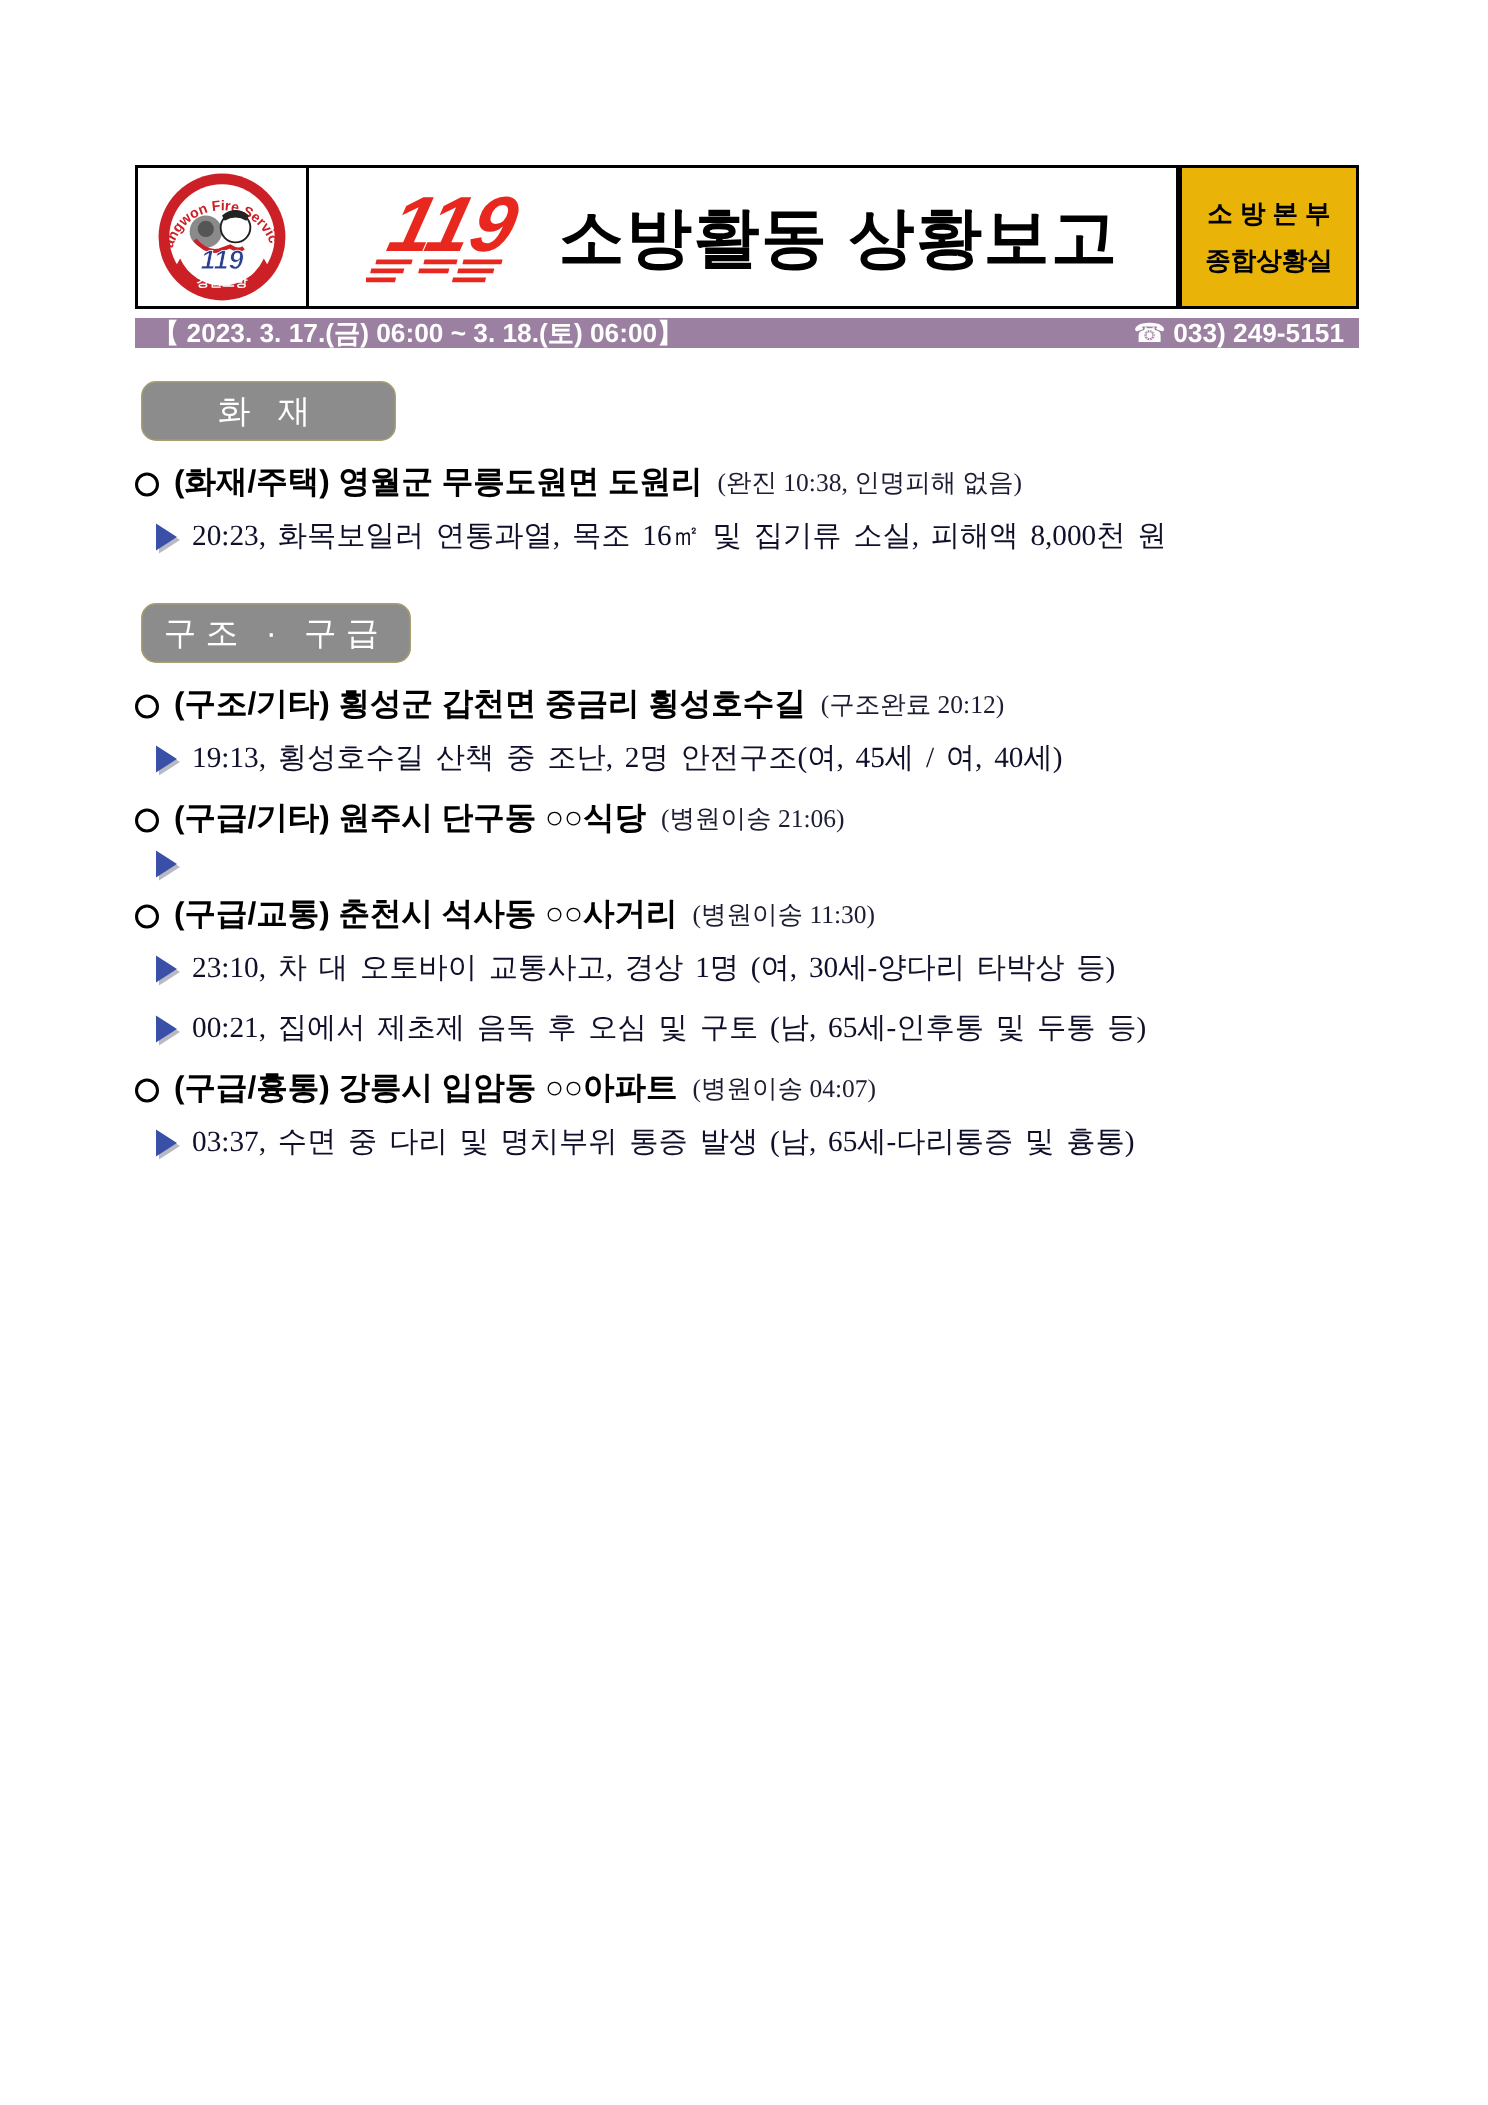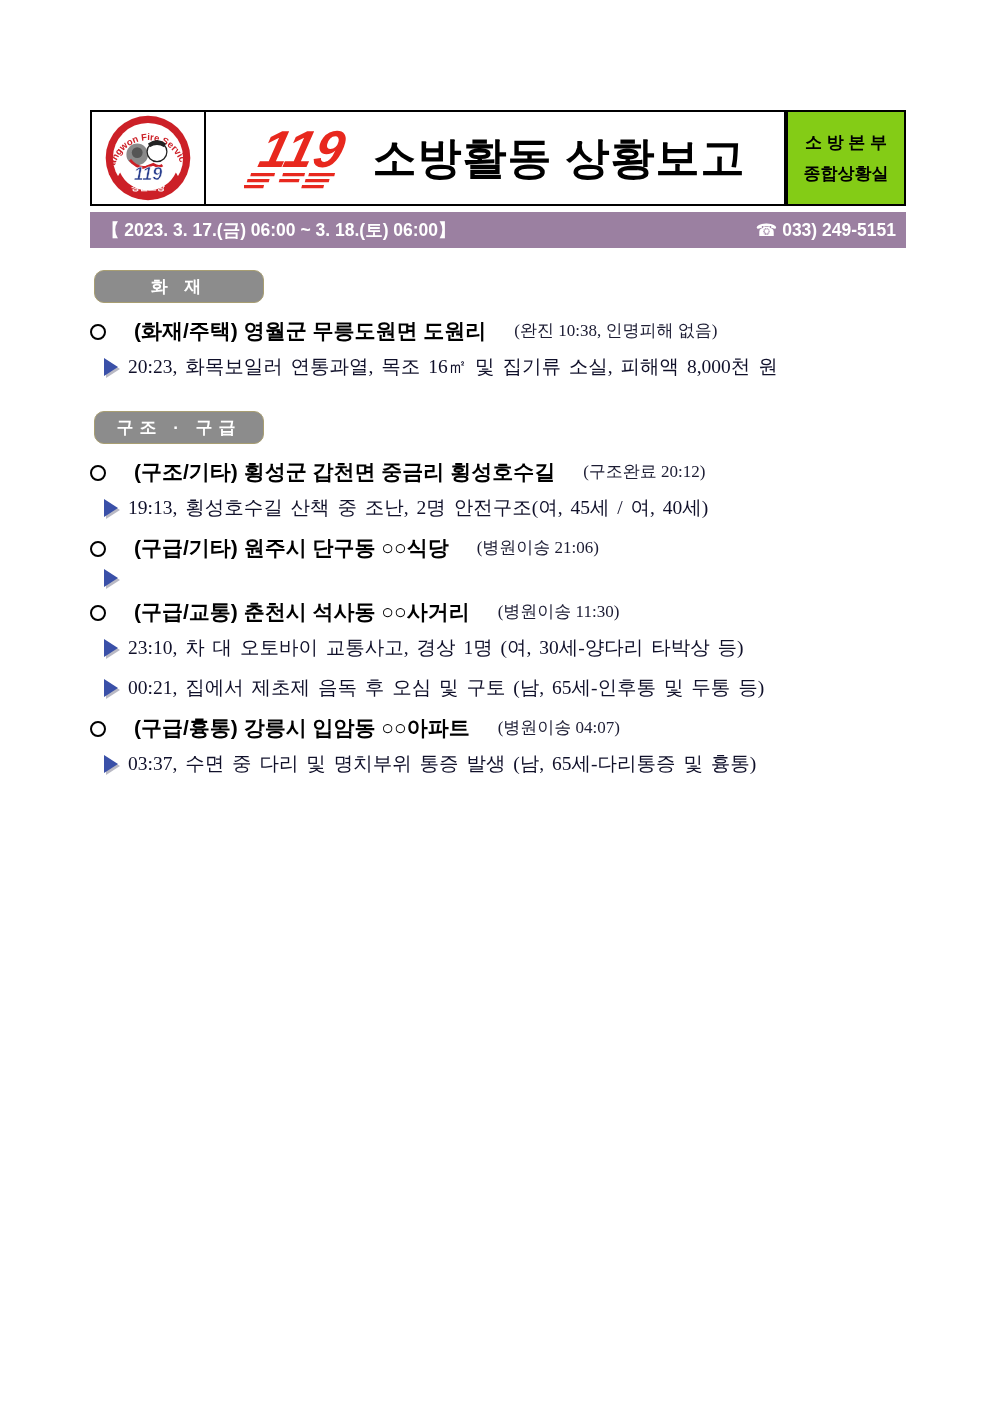--- a/index.html
+++ b/index.html
@@ -29,60 +29,60 @@
     gap: 10px; padding: 0 6px;
   }
   .logo119 { position: relative; width: 118px; height: 74px; flex: 0 0 auto; }
   .hdr-title {
     font-family: "Liberation Sans", "DejaVu Sans", sans-serif;
     font-weight: 900; font-size: 44px; letter-spacing: 1px; color: #000;
     white-space: nowrap;
   }
   .hdr-office {
     width: 120px; margin-left: 0px;
-    border: 2px solid #000; background: #84cc16;
+    border: 2px solid #000; background: #eab308;
     display: flex; flex-direction: column; align-items: center; justify-content: center;
     gap: 8px;
   }
   .office-line {
     font-family: "Liberation Sans", "DejaVu Sans", sans-serif;
     font-weight: 700; font-size: 17px; color: #000; white-space: nowrap;
   }
 
   
   .info-bar {
-    margin-top: 6px; height: 36px; background: #9b80a1;
+    margin-top: 6px; height: 20px; background: #9b80a1;
     display: flex; align-items: center; justify-content: space-between;
     padding: 0 10px 0 12px;
   }
   .info-period, .info-phone {
     color: #ffffff; font-weight: 700; font-size: 17.5px;
     font-family: "Liberation Sans", "DejaVu Sans", sans-serif;
     white-space: nowrap;
   }
 
   
   .badge {
     margin: 22px 0 10px 4px;
     display: inline-block;
     background: #8c8c8c;
     border: 1px solid #a89e72;
     border-radius: 10px;
     padding: 4px 14px;
     min-width: 170px; text-align: center;
   }
   .badge-label {
-    color: #ffffff; font-weight: 700; font-size: 17px; letter-spacing: 6px;
+    color: #ffffff; font-weight: 400; font-size: 22px; letter-spacing: 6px;
     font-family: "Liberation Sans", "DejaVu Sans", sans-serif; white-space: nowrap;
   }
 
   
   .item { margin: 0 0 4px 0; }
   .item-head-line {
-    display: flex; align-items: flex-end; gap: 28px;
+    display: flex; align-items: flex-end; gap: 10px;
     padding: 3px 0; line-height: 30px; white-space: nowrap;
   }
   .bullet-circle {
     flex: 0 0 auto; width: 16px; height: 16px;
     border: 2.6px solid #000; border-radius: 50%;
     align-self: center; margin-top: 2px;
   }
   .item-head {
     font-family: "Liberation Sans", "DejaVu Sans", sans-serif;
     font-weight: 800; font-size: 21px; color: #000;

